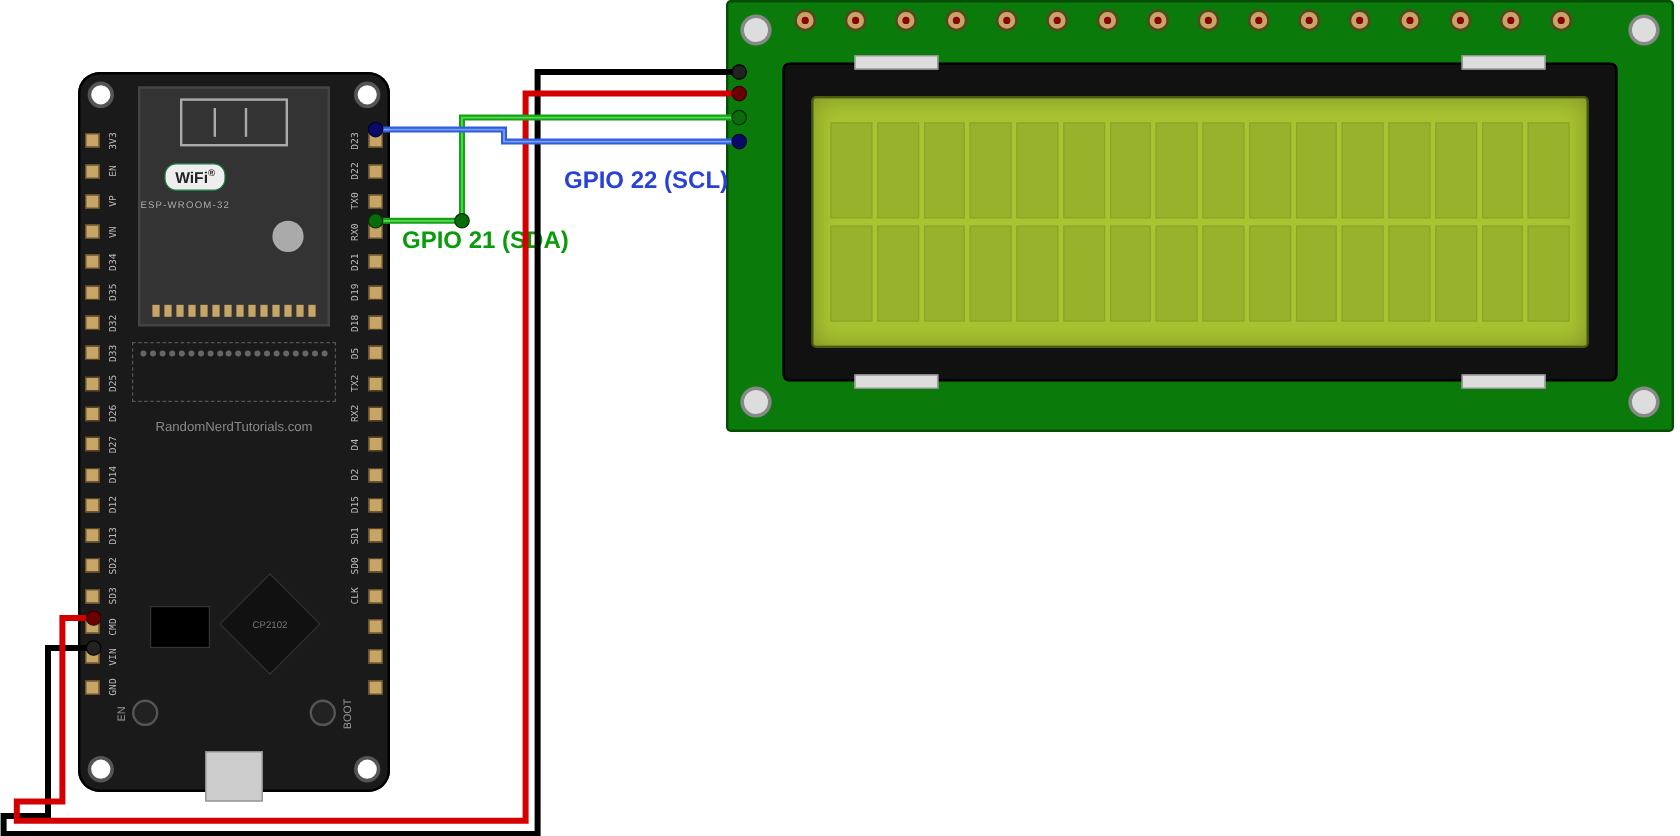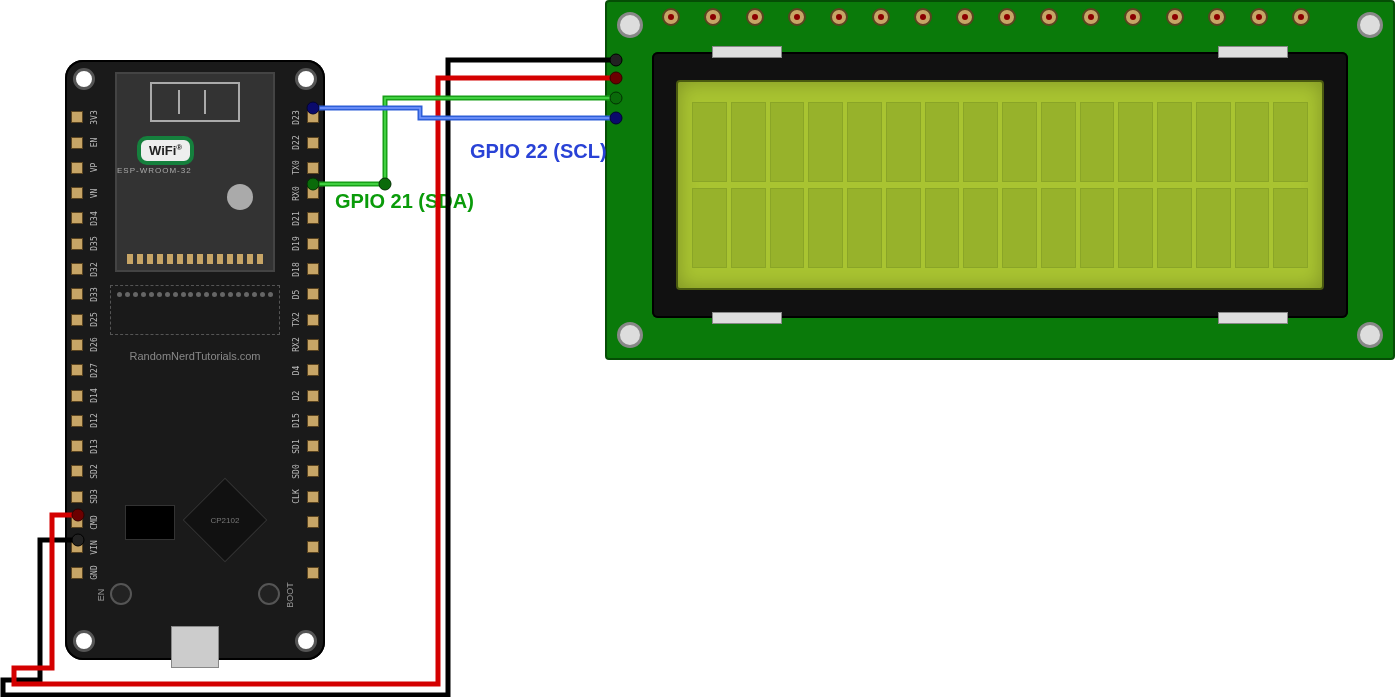--- a/index.html
+++ b/index.html
@@ -60,21 +60,21 @@
   .antenna::after { left: 60%; }
   .wifi-badge {
     position: absolute;
     top: 62px; left: 20px;
     background: #eee;
     color: #222;
     font-weight: bold;
     font-size: 13px;
     padding: 3px 8px;
     border-radius: 10px;
-    border: 4px solid #15803d;
+    border: 1px solid #15803d;
   }
   .wifi-badge .reg {
     font-size: 8px;
     vertical-align: super;
   }
   .shield-label {
     position: absolute;
     top: 92px;
     left: 0; right: 0;
     text-align: left;

